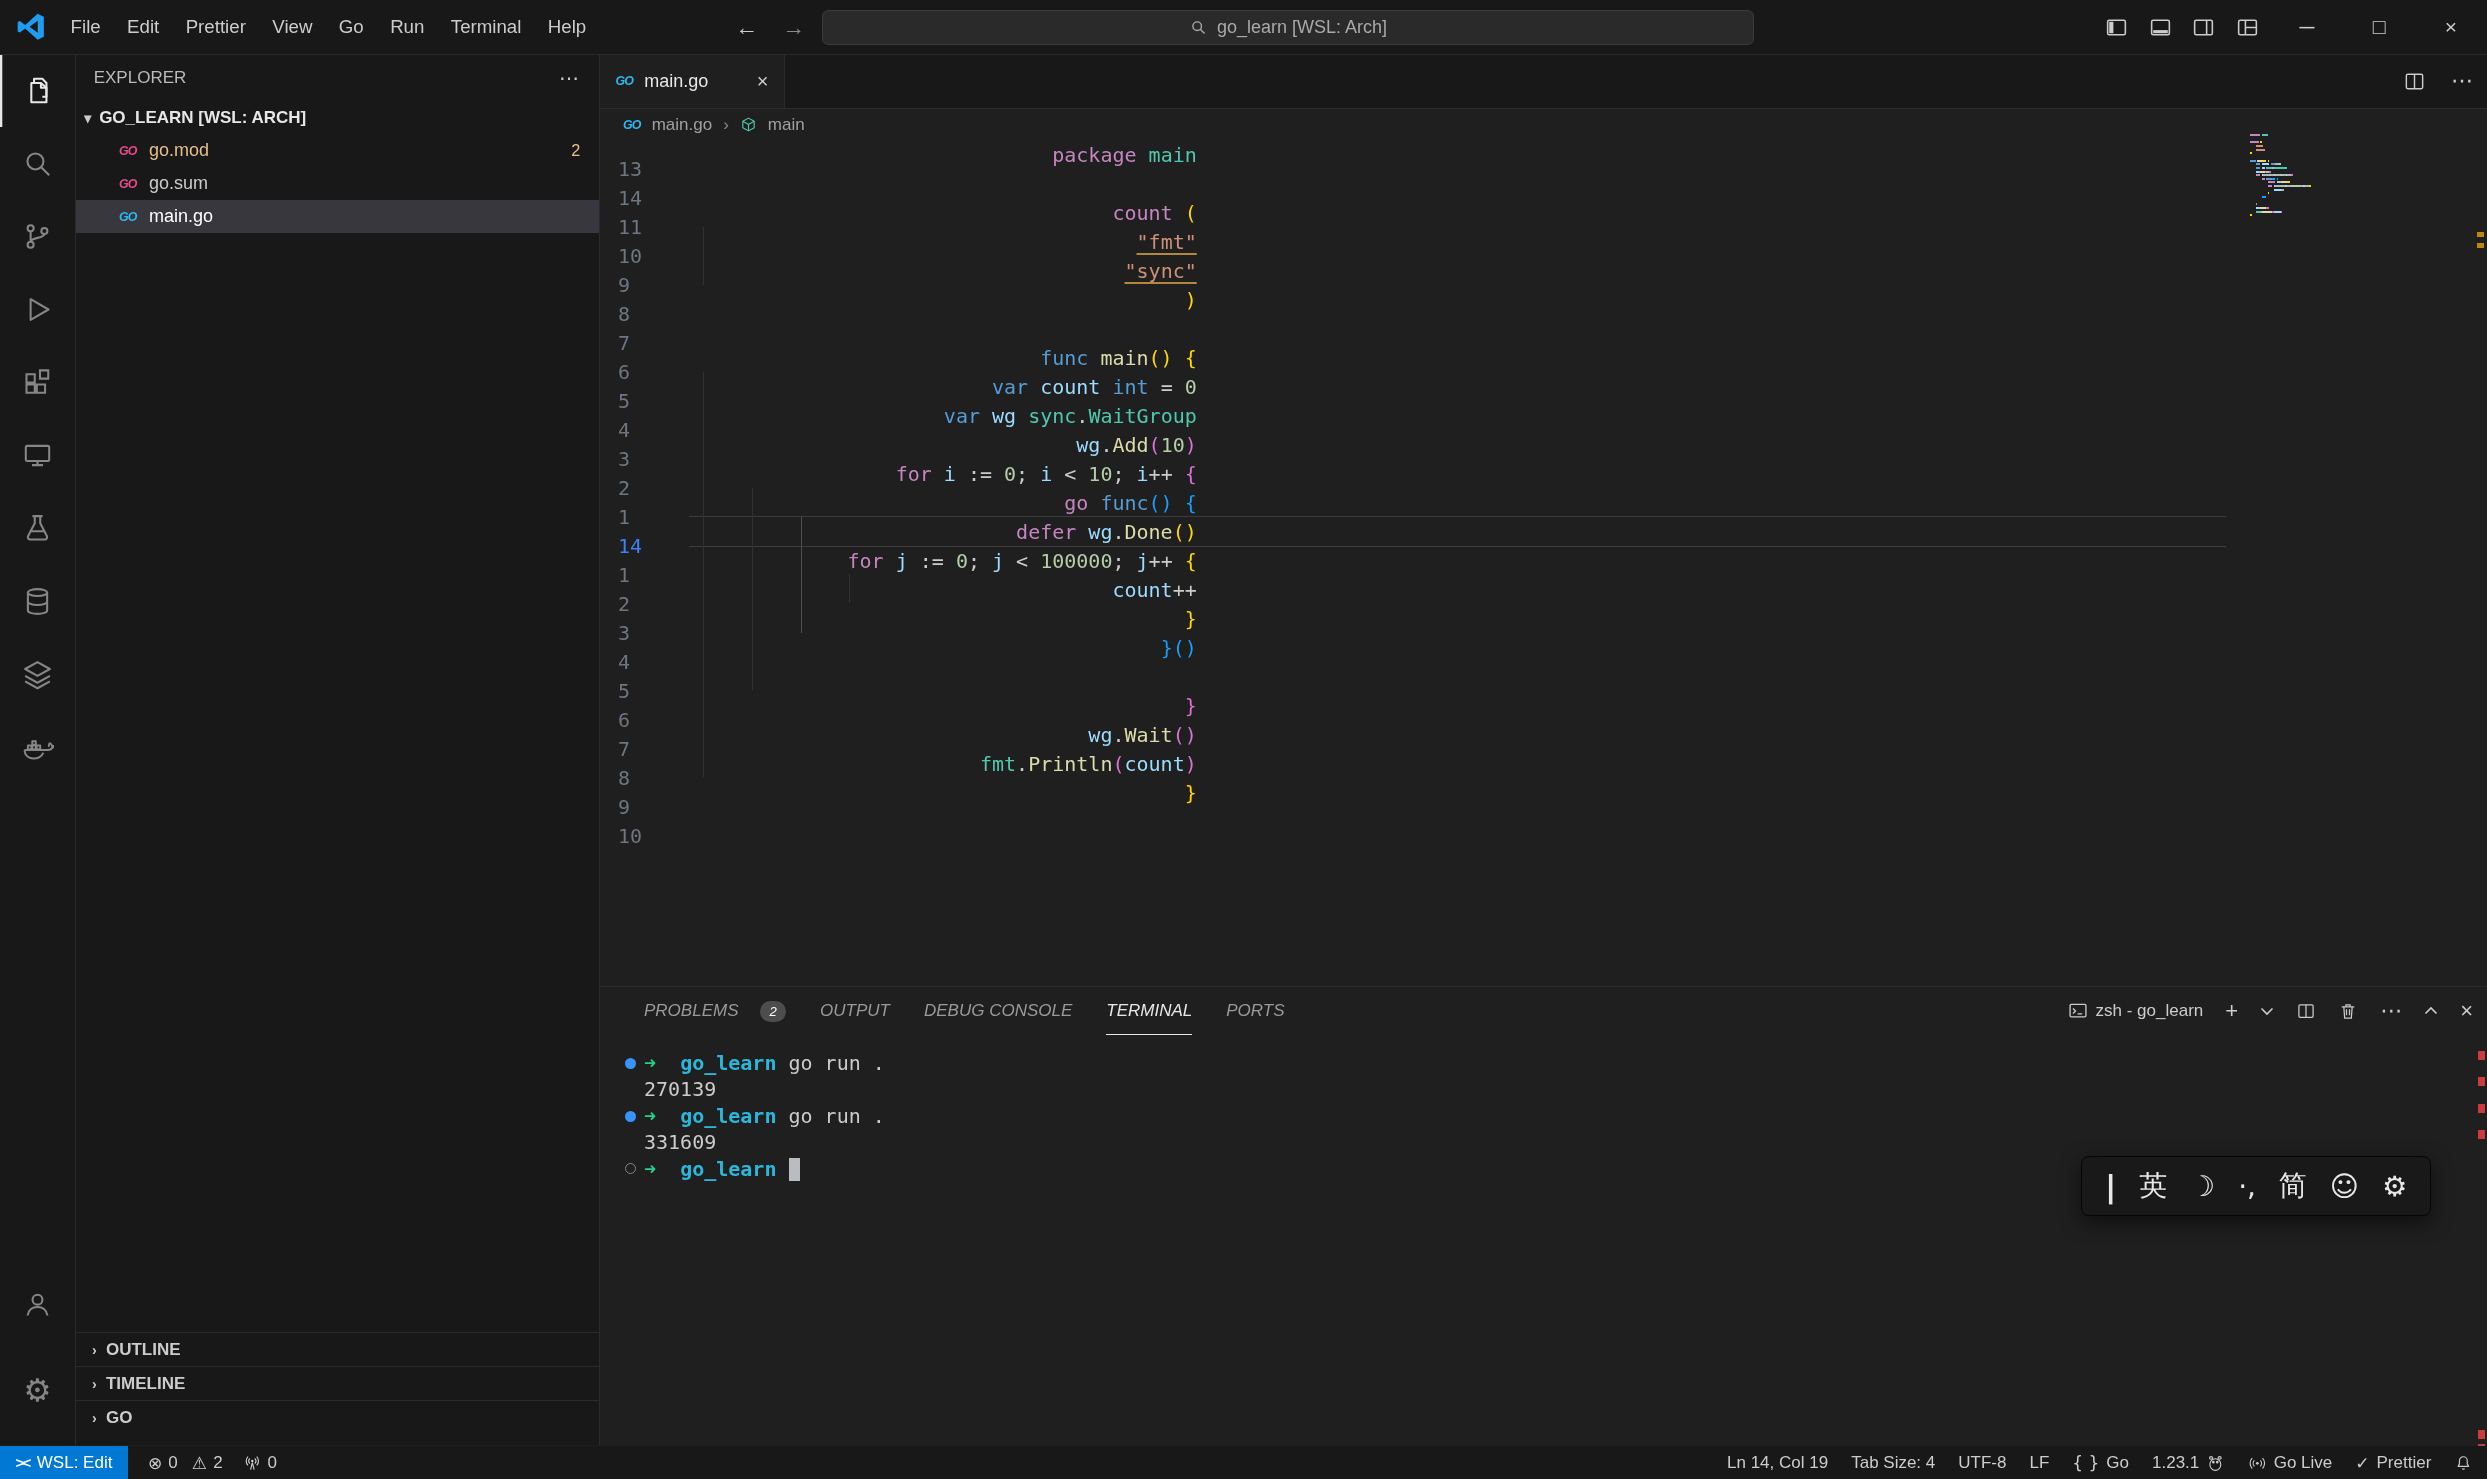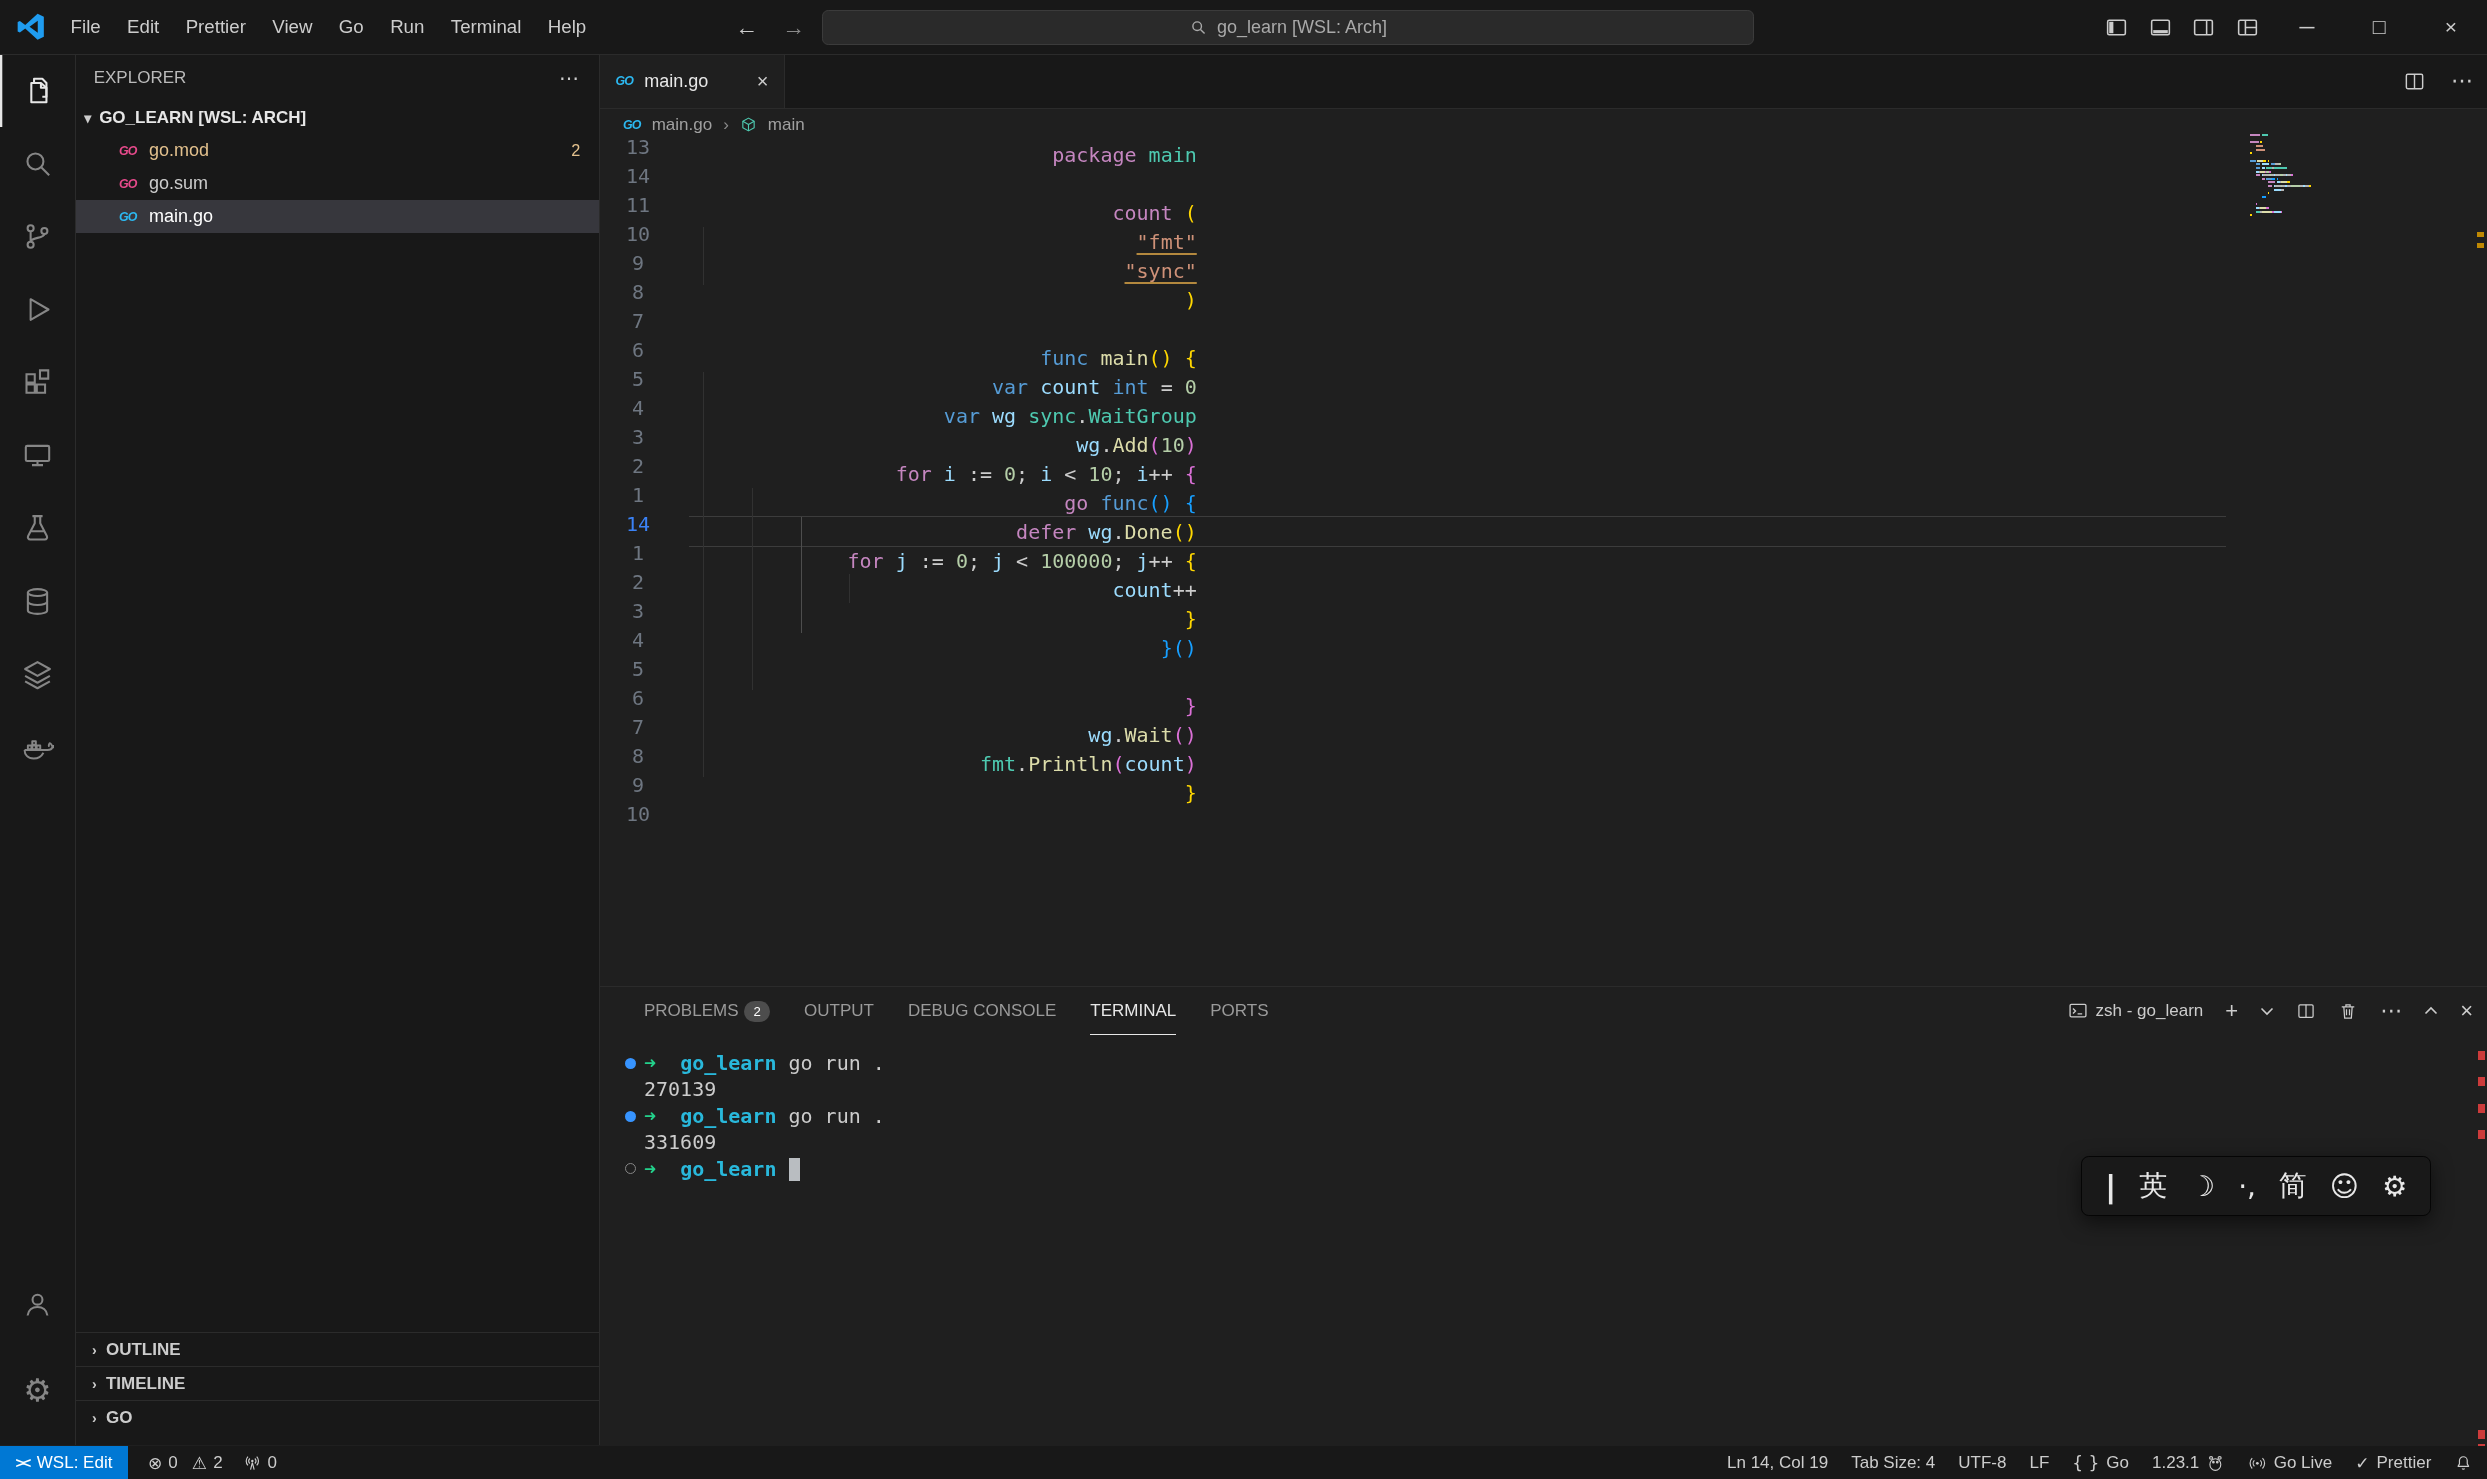--- a/index.html
+++ b/index.html
@@ -56,22 +56,22 @@
   .tabbar{height:54px;background:#181818;border-bottom:0.8px solid #2b2b2b;display:flex;position:relative;}
   .tab{height:54px;margin-bottom:-0.8px;width:185px;box-sizing:border-box;background:#1f1f1f;display:flex;
        align-items:center;gap:11px;padding:0 15.5px;font-size:18px;color:#e7e7e7;border-right:0.8px solid #2b2b2b;}
   .tab-close{margin-left:auto;font-size:20px;color:#cccccc;}
   .editor-actions{position:absolute;right:14px;top:0;height:54px;display:flex;align-items:center;gap:25px;color:#cccccc;}
   .breadcrumb{height:31px;display:flex;align-items:center;gap:11px;padding-left:23px;font-size:17px;color:#a0a0a0;}
   .bc-sep{color:#8a8a8a;}
 
   .code-overlay{position:absolute;left:0;top:0;}
   .curline-border{position:absolute;left:689px;width:1537px;height:0.8px;background:#3c3c3c;}
-  .gutter{position:absolute;left:599px;top:133px;width:78px;text-align:center;
-          font:20px/29px "DejaVu Sans Mono",monospace;color:#6e7681;}
+  .gutter{position:absolute;left:599px;top:155px;width:78px;text-align:left;
+          font:20px/29px "DejaVu Sans Mono",monospace;color:#6e7681;padding-left:19px;}
   .gut{height:29px;}
   .gut.cur{color:#3b82f6;}
   .code{position:absolute;left:703px;top:141px;font:20px/29px "DejaVu Sans Mono",monospace;}
   .code-line{height:29px;white-space:pre;text-align:right;}
   .guide{position:absolute;width:0.8px;background:#313131;}
   .guide.active{background:#4d4d4d;}
   .minimap{position:absolute;left:2250px;top:134px;width:202px;height:109px;}
   .mm-row{position:absolute;height:2px;display:flex;}
   .mm-seg{height:2px;}
   .ov-mark{position:absolute;width:7px;}
@@ -81,21 +81,21 @@
   .tk-num{color:#b5cea8;}
   .tk-stru{color:#ce9178;text-decoration:underline;text-decoration-thickness:1.6px;
            text-decoration-color:#b3883e;text-underline-offset:3.9px;}
   .tk-b1{color:#ffd700;}      .tk-b2{color:#da70d6;}   .tk-b3{color:#179fff;}
 
   
   .panel{position:absolute;left:600px;top:986px;width:1887px;height:460px;background:#1f1f1f;
          border-top:0.8px solid #2b2b2b;}
   .panel-tabs{height:48px;display:flex;align-items:center;gap:34px;padding-left:44px;
               font-size:17px;color:#9a9a9a;}
-  .panel-tab{height:48px;box-sizing:border-box;display:flex;align-items:center;gap:6px;}
+  .panel-tab{height:48px;box-sizing:border-box;display:flex;align-items:center;gap:22px;font-style:italic;}
   .panel-tab.active{color:#e7e7e7;border-bottom:1.6px solid #e7e7e7;}
   .ptab-badge{min-width:21px;height:21px;border-radius:11px;background:#4d4d4d;color:#ffffff;
               font-size:13.2px;display:flex;align-items:center;justify-content:center;padding:0 2.3px;}
   .panel-actions{position:absolute;right:14px;top:0;height:48px;display:flex;align-items:center;
                  gap:22px;color:#cccccc;font-size:17px;}
   .term-chip{display:flex;align-items:center;gap:7.8px;}
   .pa-glyph{font-size:22px;}
   .term{position:absolute;left:644px;top:1050px;font-family:"DejaVu Sans Mono","DejaVu Sans",monospace;
         font-size:20px;line-height:26.4px;color:#cccccc;}
   .term-line{height:26.4px;position:relative;white-space:pre;}

